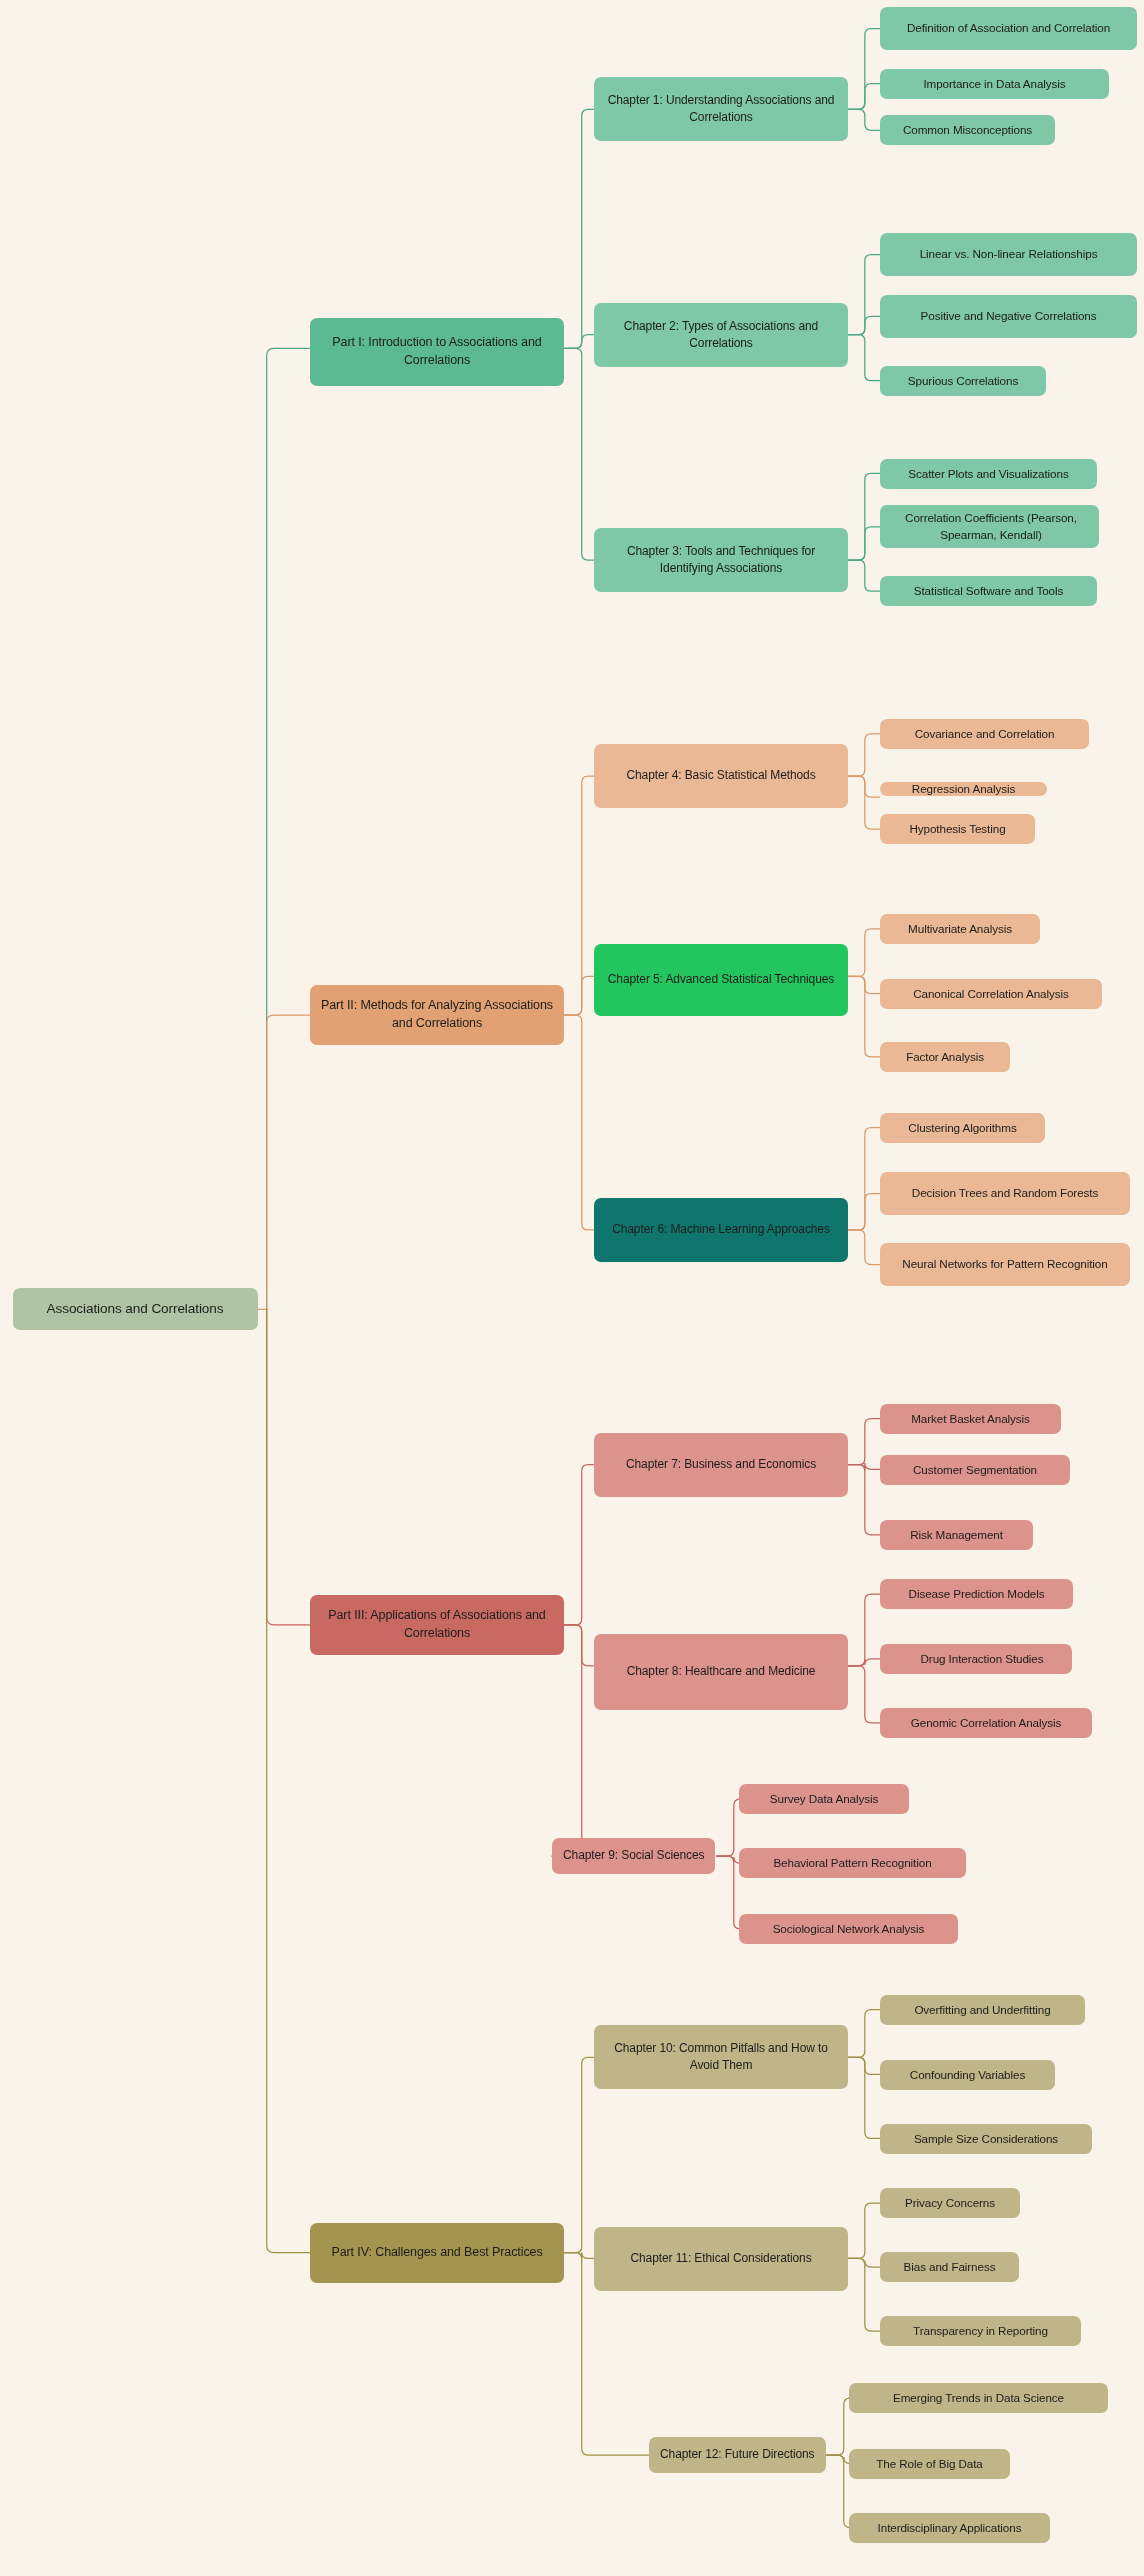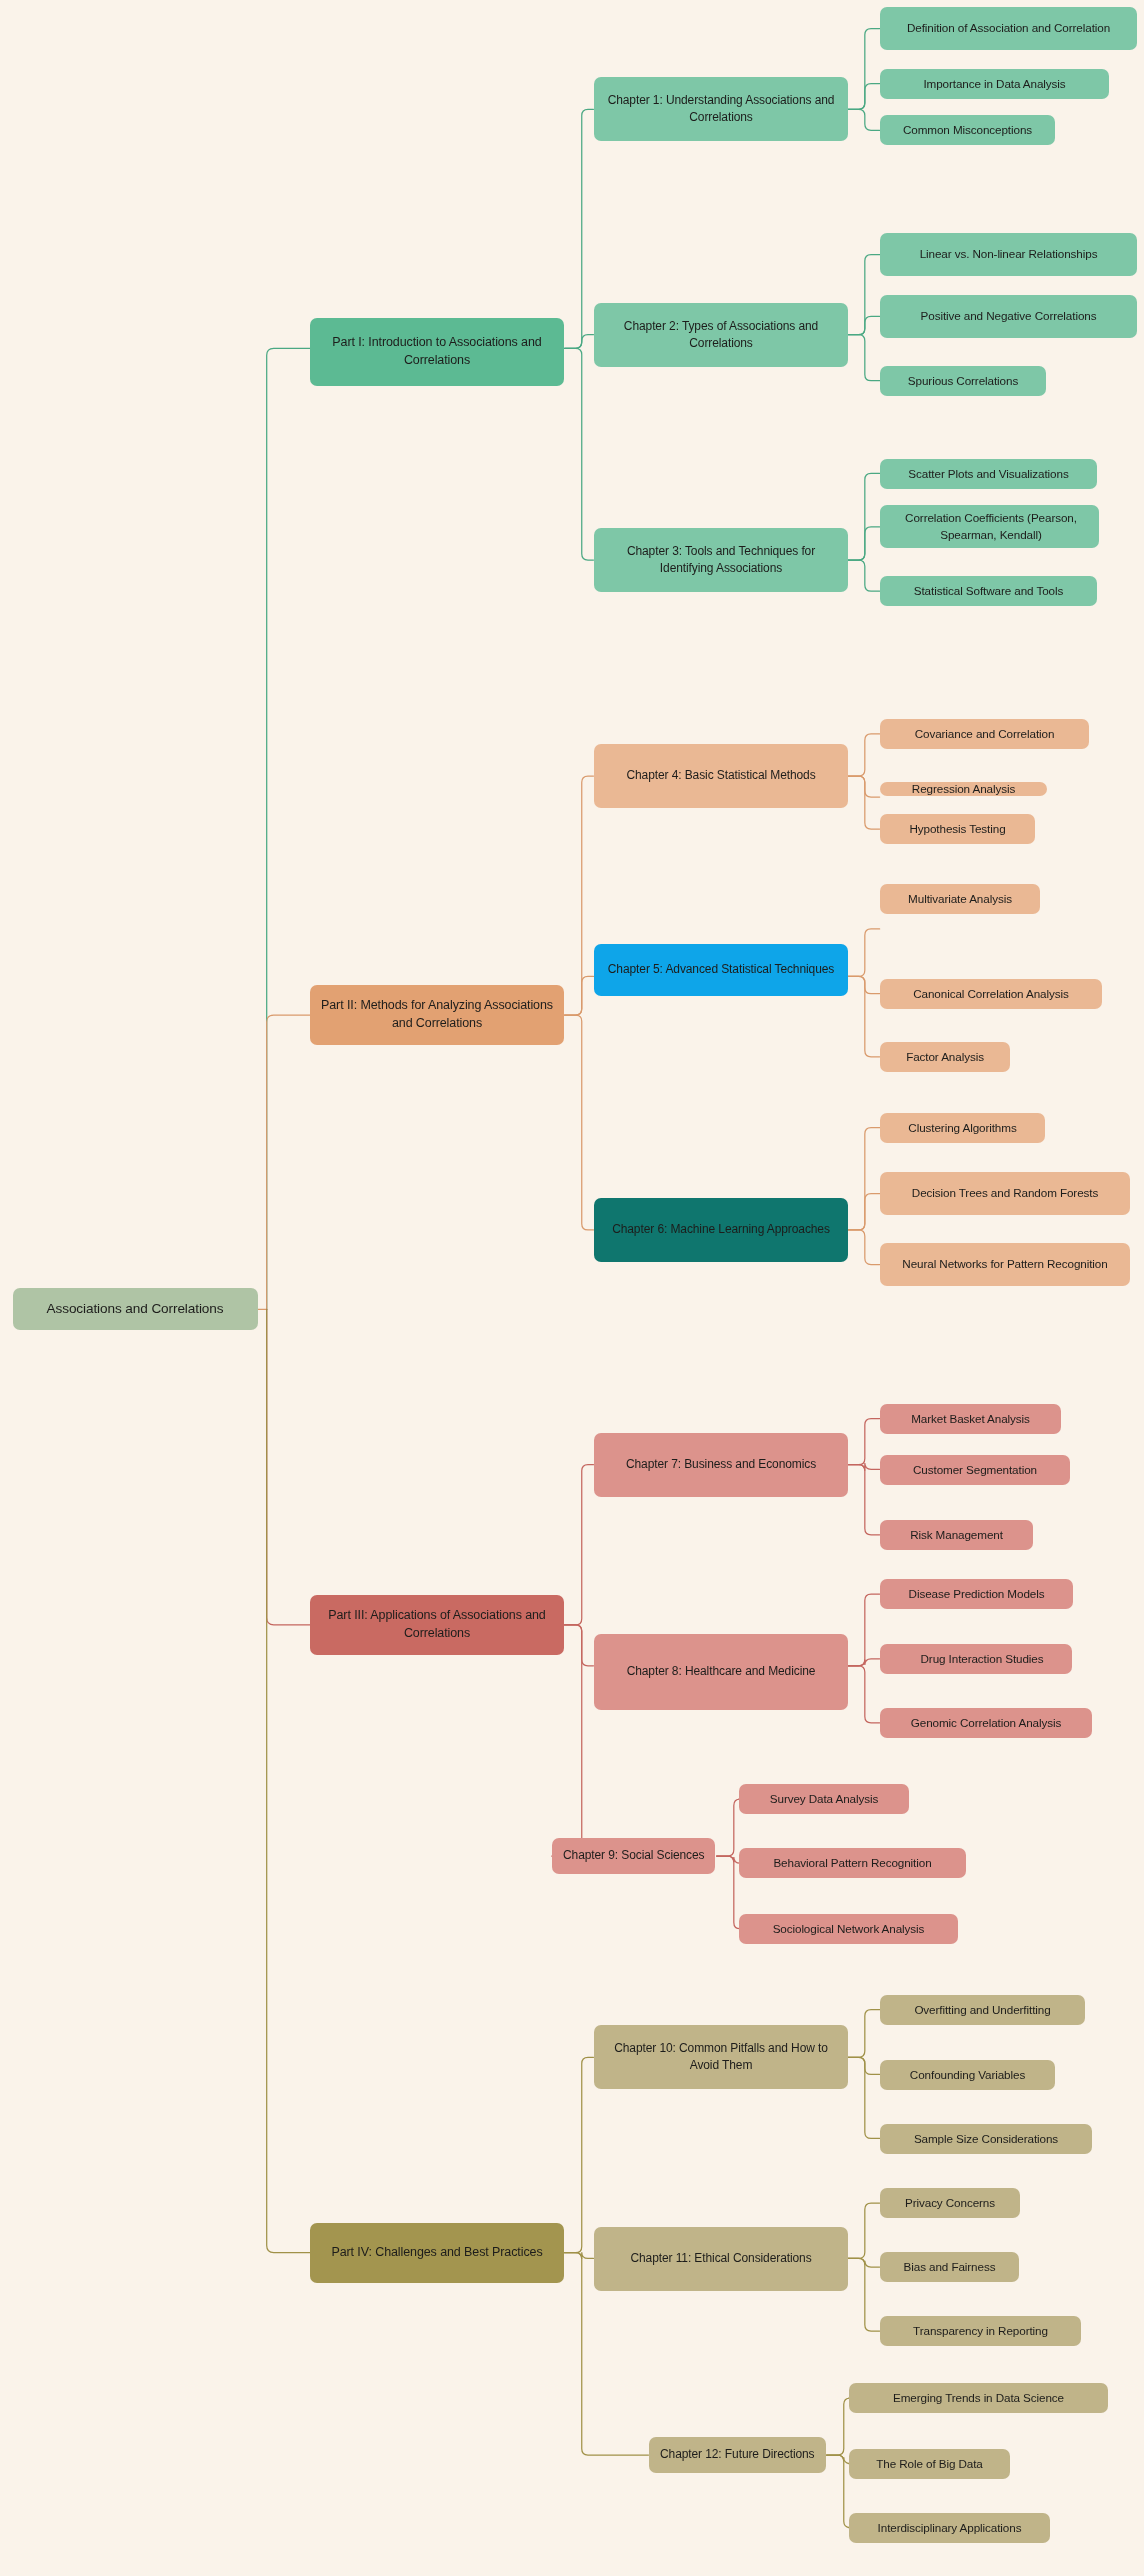--- a/index.html
+++ b/index.html
@@ -138,24 +138,24 @@
       </div>
       <div class="node leaf" style="left: 880px; top: 719px; height: 30px; width: 209px; background: rgb(234, 184, 148);">
         <span>Covariance and Correlation</span>
       </div>
       <div class="node leaf" style="left: 880px; top: 782px; height: 14px; width: 167px; background: rgb(234, 184, 148);">
         <span>Regression Analysis</span>
       </div>
       <div class="node leaf" style="left: 880px; top: 814px; height: 30px; width: 155px; background: rgb(234, 184, 148);">
         <span>Hypothesis Testing</span>
       </div>
-      <div class="node chapter" style="left: 594px; top: 944px; height: 52px; width: 254px; background: #0ea5e9;">
+      <div class="node chapter" style="left: 594px; top: 944px; height: 72px; width: 254px; background: #22c55e;">
         <span>Chapter 5: Advanced Statistical Techniques</span>
       </div>
-      <div class="node leaf" style="left: 880px; top: 884px; height: 30px; width: 160px; background: rgb(234, 184, 148);">
+      <div class="node leaf" style="left: 880px; top: 914px; height: 30px; width: 160px; background: rgb(234, 184, 148);">
         <span>Multivariate Analysis</span>
       </div>
       <div class="node leaf" style="left: 880px; top: 979px; height: 30px; width: 222px; background: rgb(234, 184, 148);">
         <span>Canonical Correlation Analysis</span>
       </div>
       <div class="node leaf" style="left: 880px; top: 1042px; height: 30px; width: 130px; background: rgb(234, 184, 148);">
         <span>Factor Analysis</span>
       </div>
       <div class="node chapter" style="left: 594px; top: 1198px; height: 64px; width: 254px; background: #0f766e;">
         <span>Chapter 6: Machine Learning Approaches</span>

